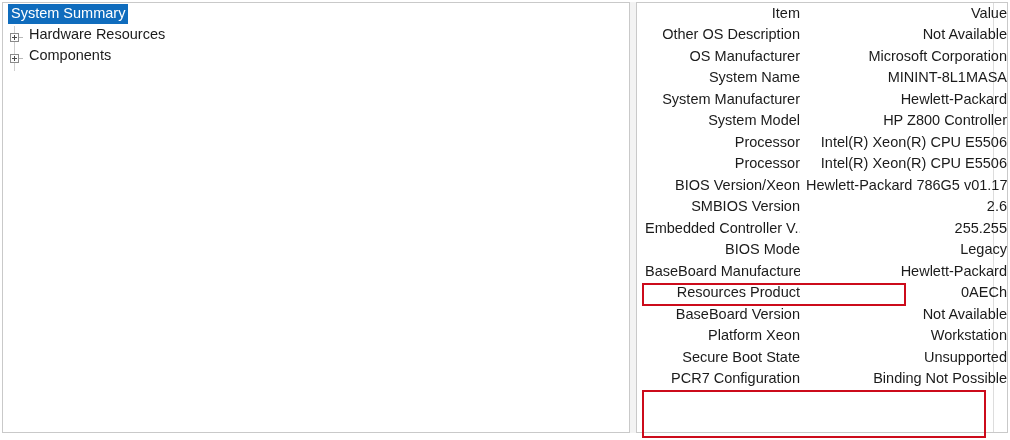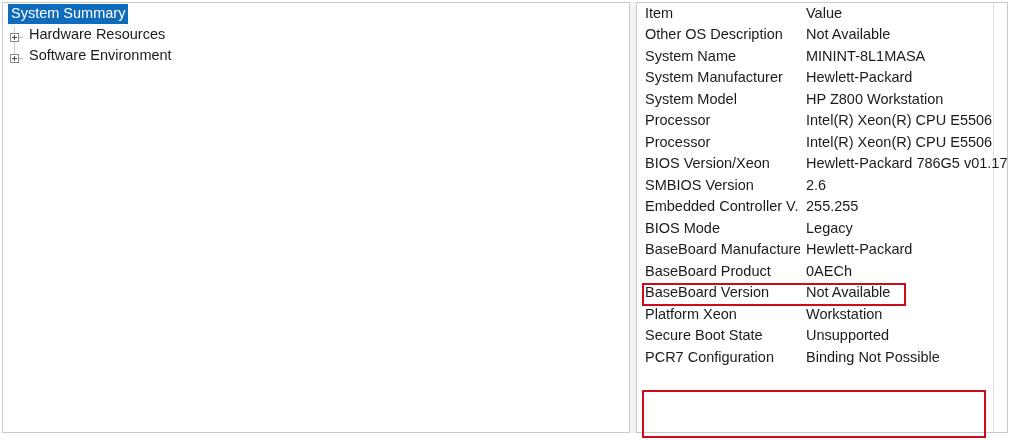--- a/index.html
+++ b/index.html
@@ -134,20 +134,21 @@
     position: absolute;
     left: 637px;
     top: 2px;
     width: 371px;
     height: 431px;
     background: #ffffff;
     border: 1px solid #c9c9c9;
     border-left: none;
     box-sizing: border-box;
     overflow: hidden;
+    text-align: right;
   }
   .rows {
     position: absolute;
     left: 0;
     top: -1px;
     width: 100%;
   }
   .row {
     height: 21.5px;
     display: flex;
@@ -218,59 +219,64 @@
     <div class="tree-node level1">
       <span class="expander">
         <span class="trunk"></span>
           <span class="box"></span>
         <span class="dash"></span>
           <span class="trunk-b"></span>
       </span>
       <span class="node-label">Hardware Resources</span>
     </div>
 
-
-    <div class="tree-node level1 last">
+    <div class="tree-node level1">
       <span class="expander">
         <span class="trunk"></span>
           <span class="box"></span>
         <span class="dash"></span>
+          <span class="trunk-b"></span>
       </span>
-      <span class="node-label">Software Environment</span>
-    </div>
+      <span class="node-label">Components</span>
+    </div>
+
 
   </div>
 </div>
 
 <div id="splitter"></div>
 
 <div id="detail-pane">
   <div id="col-sep"></div>
   <div class="rows">
 
     <div class="row header">
       <div class="cell-item">Item</div>
       <div class="cell-value">Value</div>
     </div>
 
     <div class="row">
       <div class="cell-item">Other OS Description</div>
       <div class="cell-value">Not Available</div>
     </div>
     <div class="row">
+      <div class="cell-item">OS Manufacturer</div>
+      <div class="cell-value">Microsoft Corporation</div>
+    </div>
+    <div class="row">
       <div class="cell-item">System Name</div>
       <div class="cell-value">MININT-8L1MASA</div>
     </div>
     <div class="row">
       <div class="cell-item">System Manufacturer</div>
       <div class="cell-value">Hewlett-Packard</div>
     </div>
     <div class="row">
       <div class="cell-item">System Model</div>
-      <div class="cell-value">HP Z800 Workstation</div>
+      <div class="cell-value">HP Z800 Controller</div>
     </div>
     <div class="row">
       <div class="cell-item">Processor</div>
       <div class="cell-value">Intel(R) Xeon(R) CPU          E5506</div>
     </div>
     <div class="row">
       <div class="cell-item">Processor</div>
       <div class="cell-value">Intel(R) Xeon(R) CPU          E5506</div>
     </div>
     <div class="row">
@@ -287,21 +293,21 @@
     </div>
     <div class="row">
       <div class="cell-item">BIOS Mode</div>
       <div class="cell-value">Legacy</div>
     </div>
     <div class="row">
       <div class="cell-item">BaseBoard Manufacturer</div>
       <div class="cell-value">Hewlett-Packard</div>
     </div>
     <div class="row">
-      <div class="cell-item">BaseBoard Product</div>
+      <div class="cell-item">Resources Product</div>
       <div class="cell-value">0AECh</div>
     </div>
     <div class="row">
       <div class="cell-item">BaseBoard Version</div>
       <div class="cell-value">Not Available</div>
     </div>
     <div class="row">
       <div class="cell-item">Platform Xeon</div>
       <div class="cell-value">Workstation</div>
     </div>

